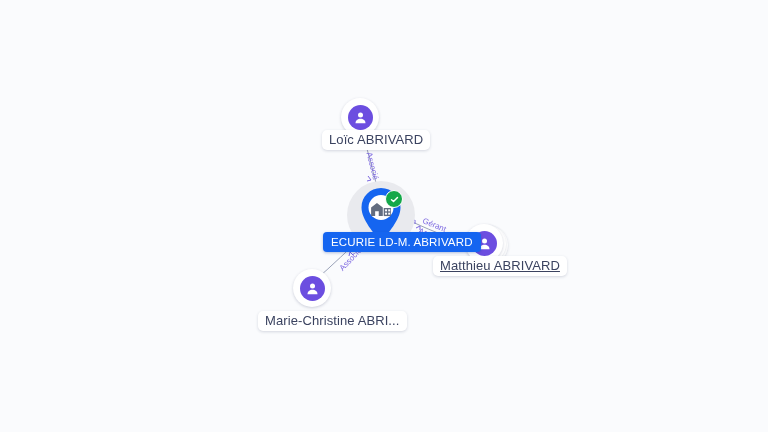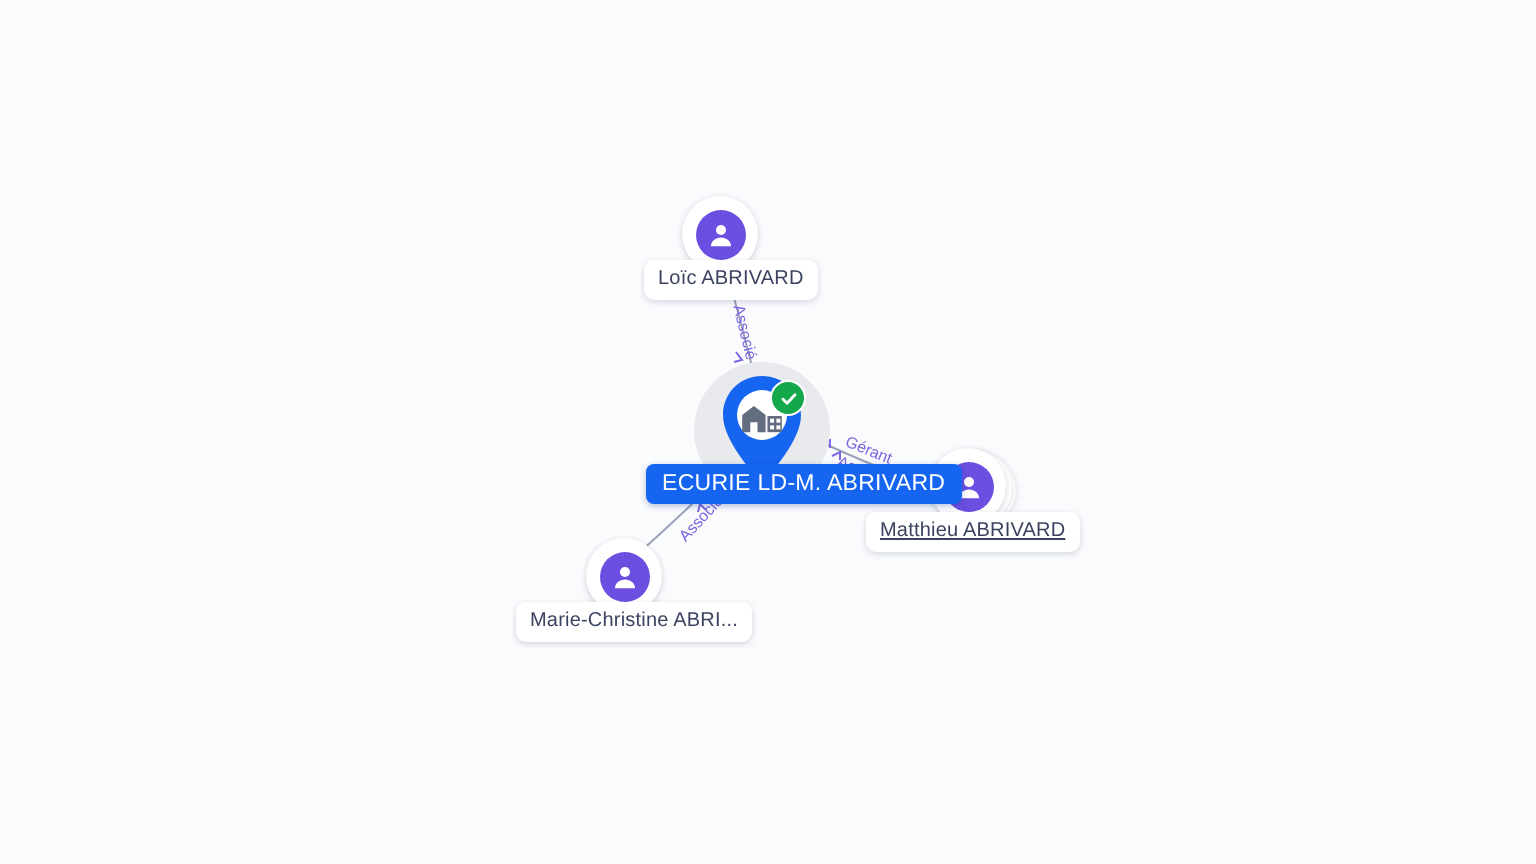--- a/index.html
+++ b/index.html
@@ -70,21 +70,21 @@
   }
   .person-avatar-disc svg { display: block; }
 
   
   .node-label {
     position: absolute;
     white-space: nowrap;
     background: #ffffff;
     color: #3b4360;
     border-radius: 5px;
-    font-size: 10px;
+    font-size: 13px;
     line-height: 14px;
     padding: 3px 7px;
     box-shadow: 0 1px 3px rgba(40,50,90,0.18);
     letter-spacing: 0.1px;
   }
   .node-label.primary {
     background: #1565f0;
     color: #ffffff;
     font-size: 11.5px;
     font-weight: 400;
@@ -209,21 +209,21 @@
     <div class="person-avatar-wrap" style="left:0; top:0;">
       <div class="person-avatar-ring">
         <div class="person-avatar-disc">
           <svg width="15" height="15" viewBox="0 0 24 24" fill="#ffffff">
             <circle cx="12" cy="8" r="4"></circle>
             <path d="M4 21c0-4.2 3.6-7 8-7s8 2.8 8 7z"></path>
           </svg>
         </div>
       </div>
     </div>
-    <div class="node-label" style="left:-35px; top:32px;">Marie-Christine ABRI...</div>
+    <div class="node-label" style="left:-35px; top:42px;">Marie-Christine ABRI...</div>
   </div>
 
   <div id="company-node">
     <div class="pin-halo"></div>
     <div class="pin-shape">
       <svg width="44" height="56" viewBox="0 0 44 56">
         <path d="M22 1C11 1 2.5 9.5 2.5 20.5 2.5 33 16 47 21 54.5c0.5 0.8 1.5 0.8 2 0C28 47 41.5 33 41.5 20.5 41.5 9.5 33 1 22 1z" fill="#1565f0"></path>
         <circle cx="22" cy="20.5" r="12.5" fill="#ffffff"></circle>
       </svg>
     </div>

